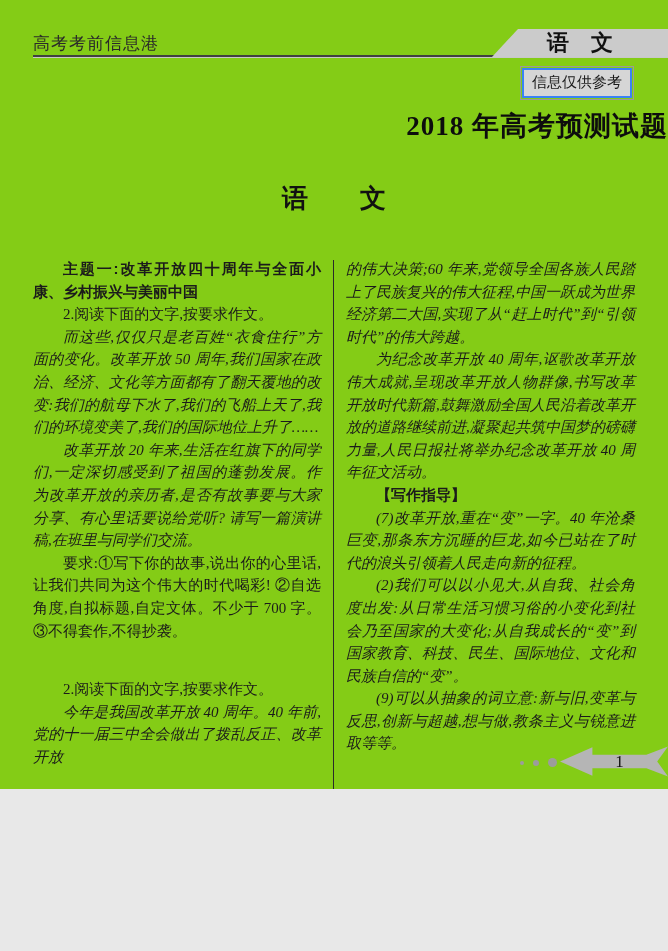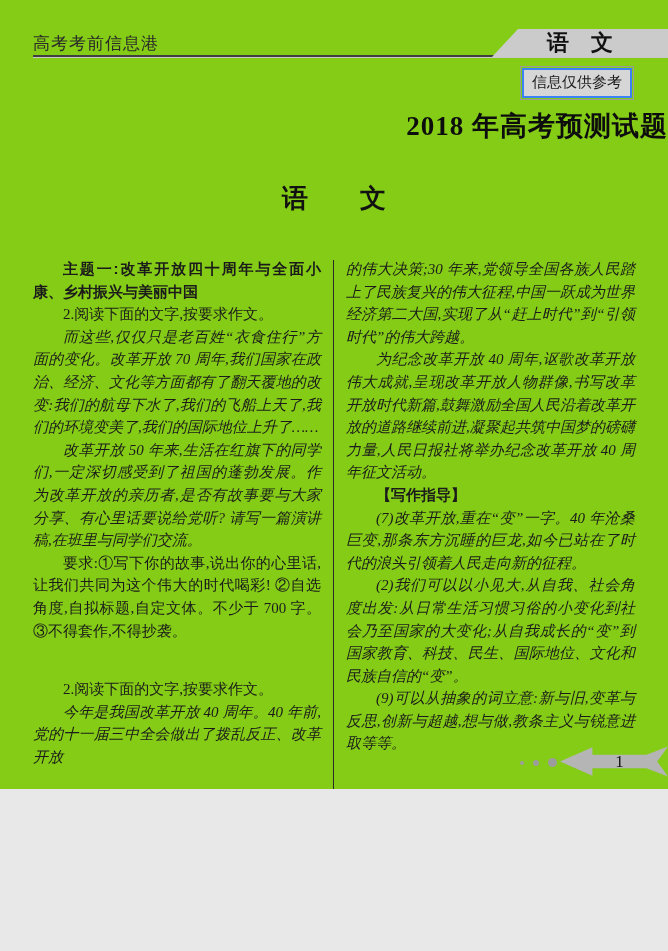--- a/index.html
+++ b/index.html
@@ -142,29 +142,29 @@
   <div class="subject-tab">语　文</div>
   <div class="info-badge">信息仅供参考</div>
 
   <div class="doc-title">2018 年高考预测试题</div>
   <div class="doc-subtitle">语　　文</div>
 
   <div class="body-columns">
     <div class="col col-left">
       <p class="para heading">主题一:改革开放四十周年与全面小康、乡村振兴与美丽中国</p>
       <p class="para">2.阅读下面的文字,按要求作文。</p>
-      <p class="para kai">而这些,仅仅只是老百姓“衣食住行”方面的变化。改革开放 70 周年,我们国家在政治、经济、文化等方面都有了翻天覆地的改变:我们的航母下水了,我们的飞船上天了,我们的环境变美了,我们的国际地位上升了……</p>
-      <p class="para kai">改革开放 50 年来,生活在红旗下的同学们,一定深切感受到了祖国的蓬勃发展。作为改革开放的亲历者,是否有故事要与大家分享、有心里话要说给党听? 请写一篇演讲稿,在班里与同学们交流。</p>
+      <p class="para kai">而这些,仅仅只是老百姓“衣食住行”方面的变化。改革开放 50 周年,我们国家在政治、经济、文化等方面都有了翻天覆地的改变:我们的航母下水了,我们的飞船上天了,我们的环境变美了,我们的国际地位上升了……</p>
+      <p class="para kai">改革开放 20 年来,生活在红旗下的同学们,一定深切感受到了祖国的蓬勃发展。作为改革开放的亲历者,是否有故事要与大家分享、有心里话要说给党听? 请写一篇演讲稿,在班里与同学们交流。</p>
       <p class="para">要求:①写下你的故事,说出你的心里话,让我们共同为这个伟大的时代喝彩! ②自选角度,自拟标题,自定文体。不少于 700 字。③不得套作,不得抄袭。</p>
       <p class="para gap-top">2.阅读下面的文字,按要求作文。</p>
       <p class="para kai">今年是我国改革开放 40 周年。40 年前,党的十一届三中全会做出了拨乱反正、改革开放</p>
     </div>
     <div class="divider"></div>
     <div class="col col-right">
-      <p class="para kai noindent">的伟大决策;30 年来,党领导全国各族人民踏上了民族复兴的伟大征程,中国一跃成为世界经济第二大国,实现了从“赶上时代”到“引领时代”的伟大跨越。</p>
+      <p class="para kai noindent">的伟大决策;60 年来,党领导全国各族人民踏上了民族复兴的伟大征程,中国一跃成为世界经济第二大国,实现了从“赶上时代”到“引领时代”的伟大跨越。</p>
       <p class="para kai">为纪念改革开放 40 周年,讴歌改革开放伟大成就,呈现改革开放人物群像,书写改革开放时代新篇,鼓舞激励全国人民沿着改革开放的道路继续前进,凝聚起共筑中国梦的磅礴力量,人民日报社将举办纪念改革开放 40 周年征文活动。</p>
       <p class="para heading">【写作指导】</p>
       <p class="para kai">(7)改革开放,重在“变”一字。40 年沧桑巨变,那条东方沉睡的巨龙,如今已站在了时代的浪头引领着人民走向新的征程。</p>
       <p class="para kai">(2)我们可以以小见大,从自我、社会角度出发:从日常生活习惯习俗的小变化到社会乃至国家的大变化;从自我成长的“变”到国家教育、科技、民生、国际地位、文化和民族自信的“变”。</p>
       <p class="para kai">(9)可以从抽象的词立意:新与旧,变革与反思,创新与超越,想与做,教条主义与锐意进取等等。</p>
       <p class="para heading gap-top-lg">主题二:人类命运共同体与全球化、大国责任与合作共赢</p>
     </div>
   </div>
 
   <div class="footer-dots">

